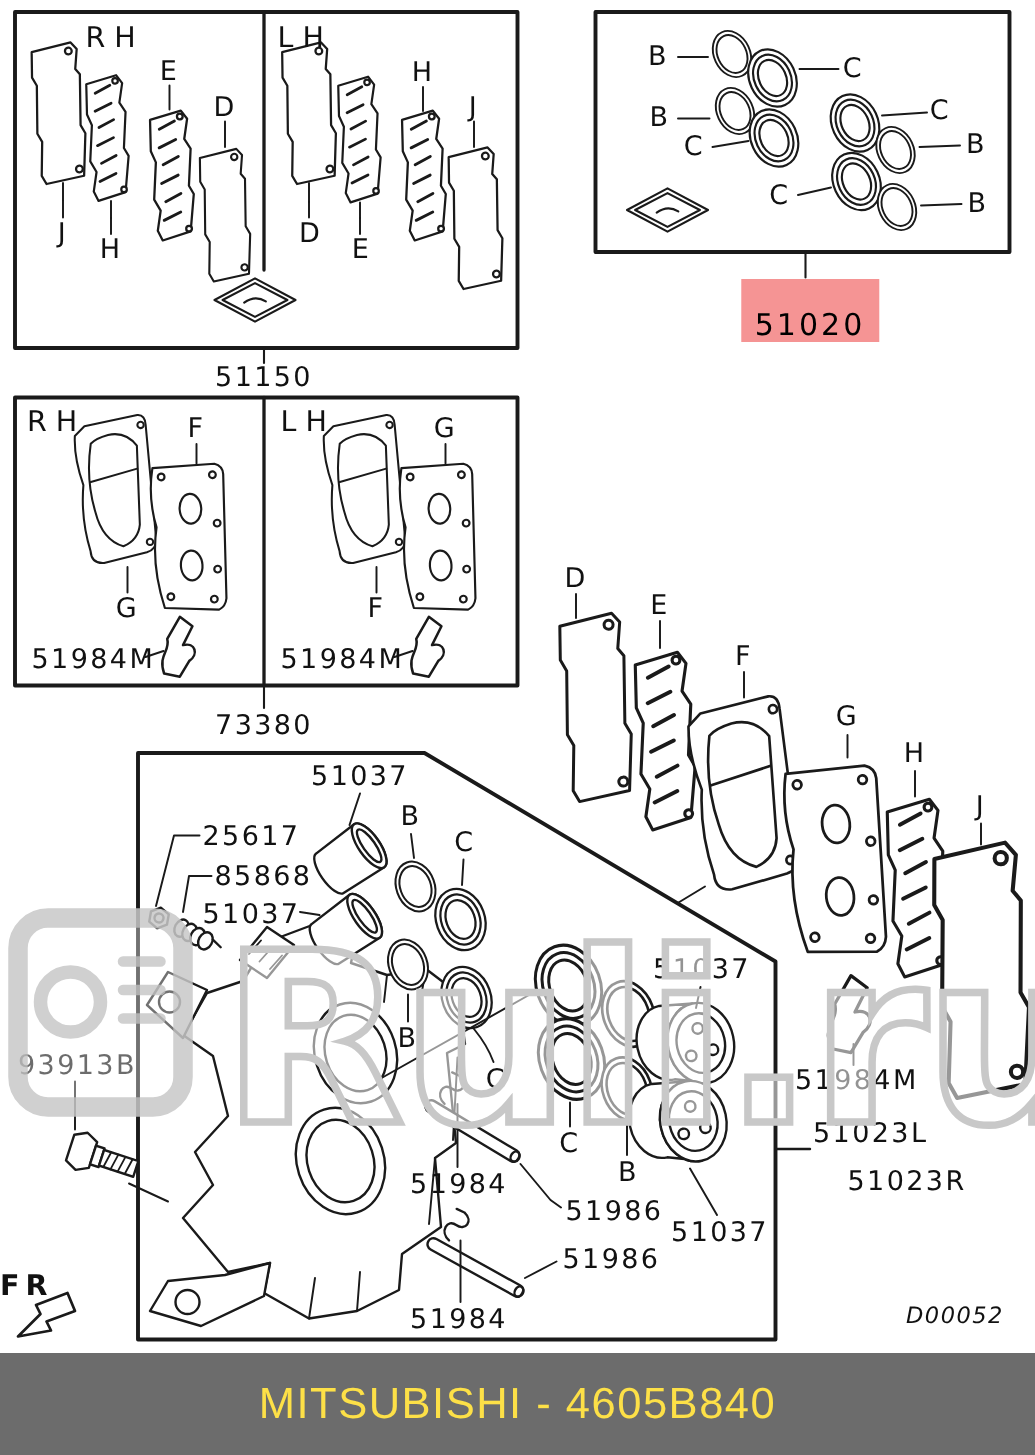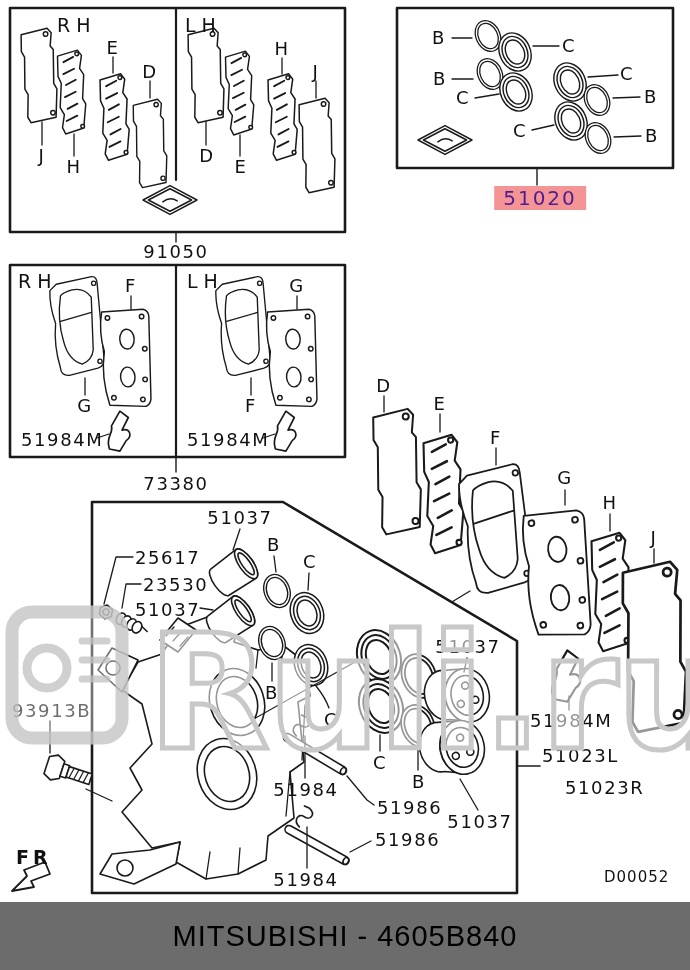--- a/index.html
+++ b/index.html
@@ -4,26 +4,26 @@
 <style>
   html,body{margin:0;padding:0;background:#fff;}
   .canvas{position:relative;width:690px;height:970px;background:#fff;overflow:hidden;
           font-family:"DejaVu Sans",sans-serif;}
   svg.art{position:absolute;left:0;top:0;z-index:1;}
   svg.wm{position:absolute;left:0;top:0;z-index:4;pointer-events:none;}
   .lbl{position:absolute;z-index:3;font-size:18px;line-height:1;color:#111;
        letter-spacing:1.6px;white-space:nowrap;}
   .c{transform:translateX(-50%);}
   .side{font-size:19px;letter-spacing:6px;}
-  .sm{font-size:15px;letter-spacing:1px;}
+  .sm{font-size:15px;letter-spacing:1px;font-style:italic;}
   .fr{font-size:19px;letter-spacing:4px;font-weight:bold;}
-  .hl{background:#f59494;color:#4c1d95;padding:2px 9px 2px;font-size:20px;letter-spacing:2px;}
+  .hl{background:#f59494;color:#000000;padding:20px 9px 2px;font-size:20px;letter-spacing:2px;}
   .footer{position:absolute;left:0;top:902px;width:690px;height:68px;background:#6c6c6c;
           z-index:6;display:flex;align-items:center;justify-content:center;gap:30px;
-          color:#000000;font-family:"Liberation Sans",sans-serif;font-size:29px;letter-spacing:1px;}
+          color:#fde047;font-family:"Liberation Sans",sans-serif;font-size:29px;letter-spacing:1px;}
 </style>
 </head>
 <body>
 
 <div class="canvas">
 
 <svg class="art" viewBox="0 0 690 970" width="690" height="970">
   <defs>
     <g id="ringThin">
           <ellipse rx="15" ry="20" fill="#fff"></ellipse>
@@ -240,21 +240,21 @@
 <span class="lbl side" style="left:57px;top:16px">RH</span>
 <span class="lbl side" style="left:185px;top:16px">LH</span>
 <span class="lbl c" style="left:42px;top:147px">J</span>
 <span class="lbl c" style="left:74px;top:158px">H</span>
 <span class="lbl c" style="left:113px;top:39px">E</span>
 <span class="lbl c" style="left:150px;top:63px">D</span>
 <span class="lbl c" style="left:207px;top:147px">D</span>
 <span class="lbl c" style="left:241px;top:158px">E</span>
 <span class="lbl c" style="left:282px;top:40px">H</span>
 <span class="lbl c" style="left:316px;top:63px">J</span>
-<span class="lbl c" style="left:176px;top:243px">91050</span>
+<span class="lbl c" style="left:176px;top:243px">51150</span>
 
 <span class="lbl c" style="left:439px;top:29px">B</span>
 <span class="lbl c" style="left:569px;top:37px">C</span>
 <span class="lbl c" style="left:440px;top:70px">B</span>
 <span class="lbl c" style="left:463px;top:89px">C</span>
 <span class="lbl c" style="left:627px;top:65px">C</span>
 <span class="lbl c" style="left:651px;top:88px">B</span>
 <span class="lbl c" style="left:520px;top:122px">C</span>
 <span class="lbl c" style="left:652px;top:127px">B</span>
 <span class="lbl hl c" style="left:540px;top:186px">51020</span>
@@ -276,35 +276,35 @@
 <span class="lbl c" style="left:610px;top:494px">H</span>
 <span class="lbl c" style="left:654px;top:529px">J</span>
 <span class="lbl" style="left:530px;top:712px">51984M</span>
 <span class="lbl" style="left:542px;top:747px">51023L</span>
 <span class="lbl" style="left:565px;top:779px">51023R</span>
 
 <span class="lbl c" style="left:240px;top:509px">51037</span>
 <span class="lbl c" style="left:274px;top:536px">B</span>
 <span class="lbl c" style="left:310px;top:553px">C</span>
 <span class="lbl" style="left:135px;top:549px">25617</span>
-<span class="lbl" style="left:143px;top:576px">23530</span>
+<span class="lbl" style="left:143px;top:576px">85868</span>
 <span class="lbl" style="left:135px;top:601px">51037</span>
 <span class="lbl c" style="left:272px;top:684px">B</span>
 <span class="lbl c" style="left:331px;top:711px">C</span>
 <span class="lbl" style="left:12px;top:702px">93913B</span>
 <span class="lbl c" style="left:380px;top:754px">C</span>
 <span class="lbl c" style="left:419px;top:773px">B</span>
 <span class="lbl c" style="left:468px;top:638px">51037</span>
 <span class="lbl c" style="left:480px;top:813px">51037</span>
 <span class="lbl c" style="left:306px;top:781px">51984</span>
 <span class="lbl" style="left:377px;top:799px">51986</span>
 <span class="lbl" style="left:375px;top:831px">51986</span>
 <span class="lbl c" style="left:306px;top:871px">51984</span>
 
-<span class="lbl fr" style="left:16px;top:848px">FR</span>
+<span class="lbl fr" style="left:0;top:848px">FR</span>
 <span class="lbl sm" style="left:604px;top:870px">D00052</span>
 
 <svg class="wm" viewBox="0 0 690 970" width="690" height="970">
   <g stroke="#c8c8c8" opacity="0.85" fill="none">
     <rect x="12" y="612" width="110" height="126" rx="20" stroke-width="13" fill="rgba(255,255,255,0.45)"></rect>
     <circle cx="47" cy="668" r="20" stroke-width="9"></circle>
     <path d="M82,641 h25 M82,660 h25 M82,679 h25" stroke-width="7" stroke-linecap="round"></path>
   </g>
   <text x="148" y="748" font-family="DejaVu Sans, sans-serif" font-size="158" font-weight="bold" letter-spacing="-2" fill="rgba(255,255,255,0.55)" stroke="#c8c8c8" stroke-width="5">Ruli.ru</text>
 </svg>

